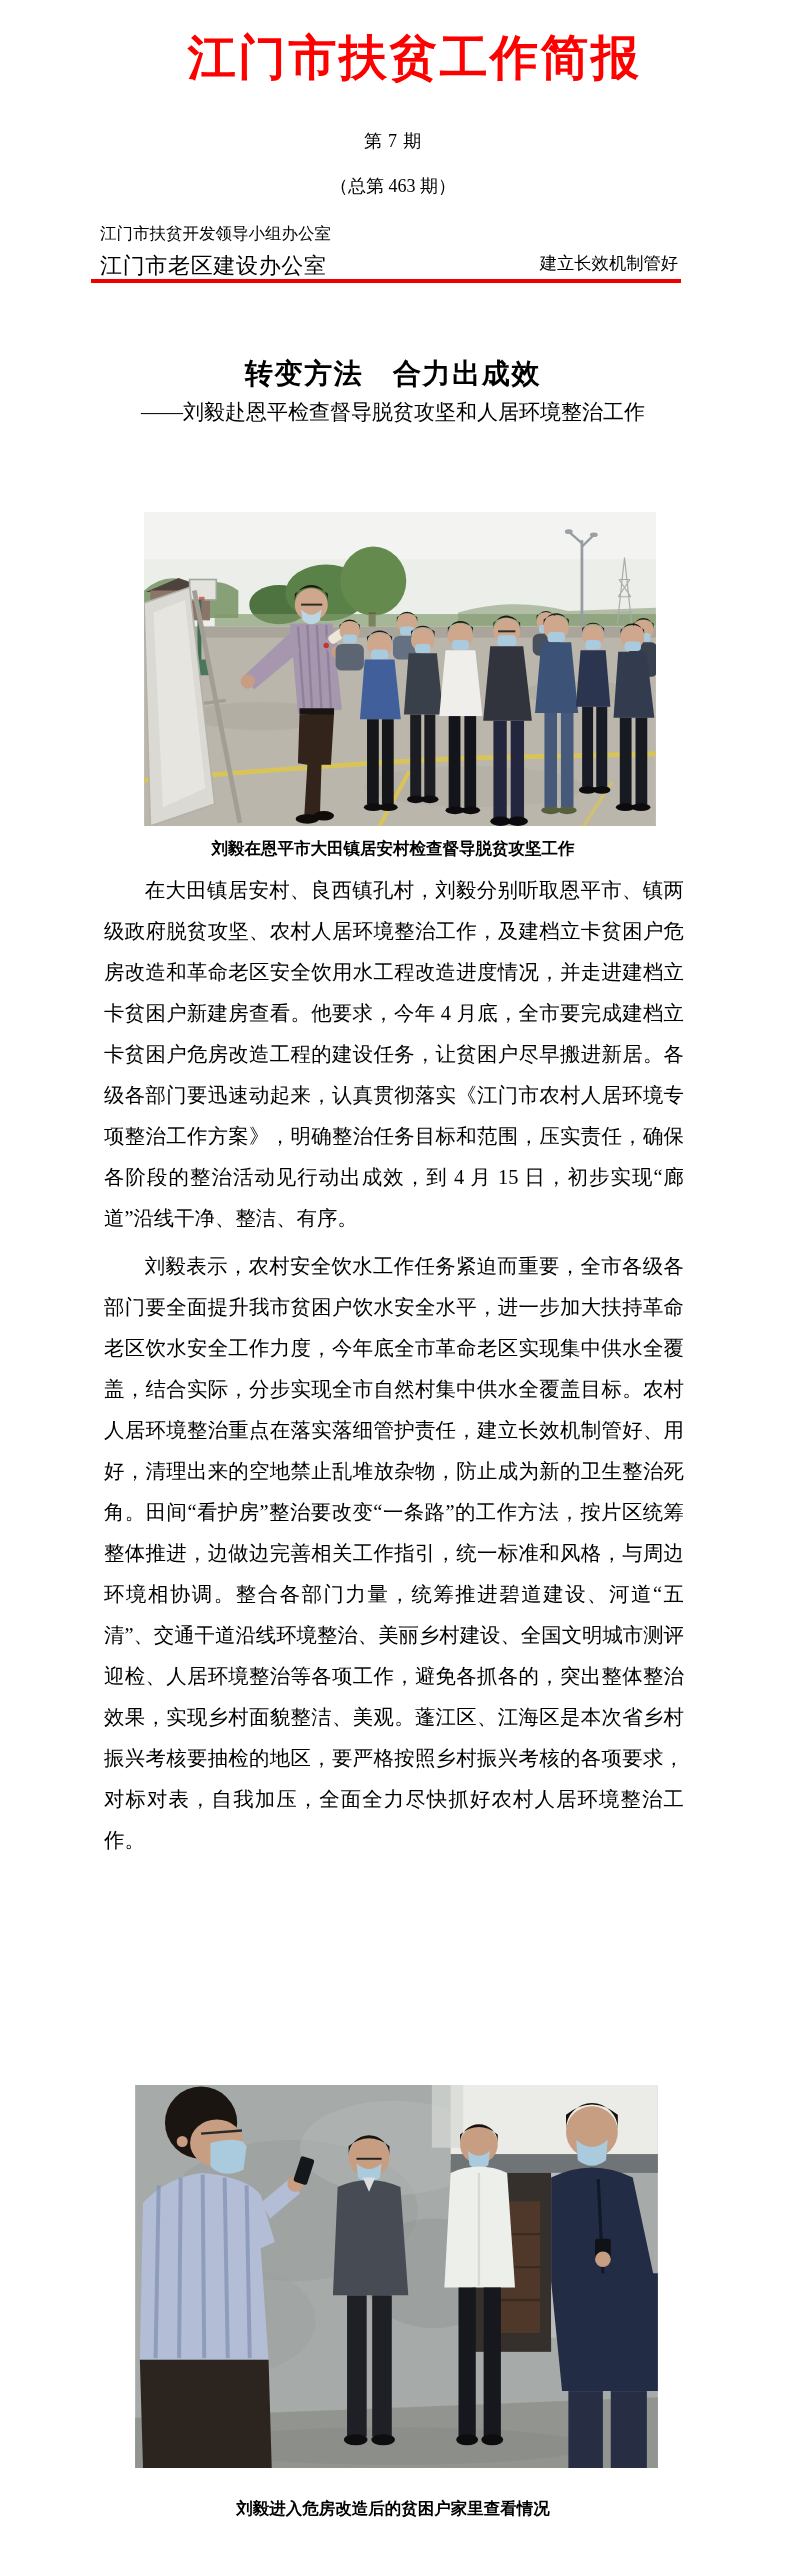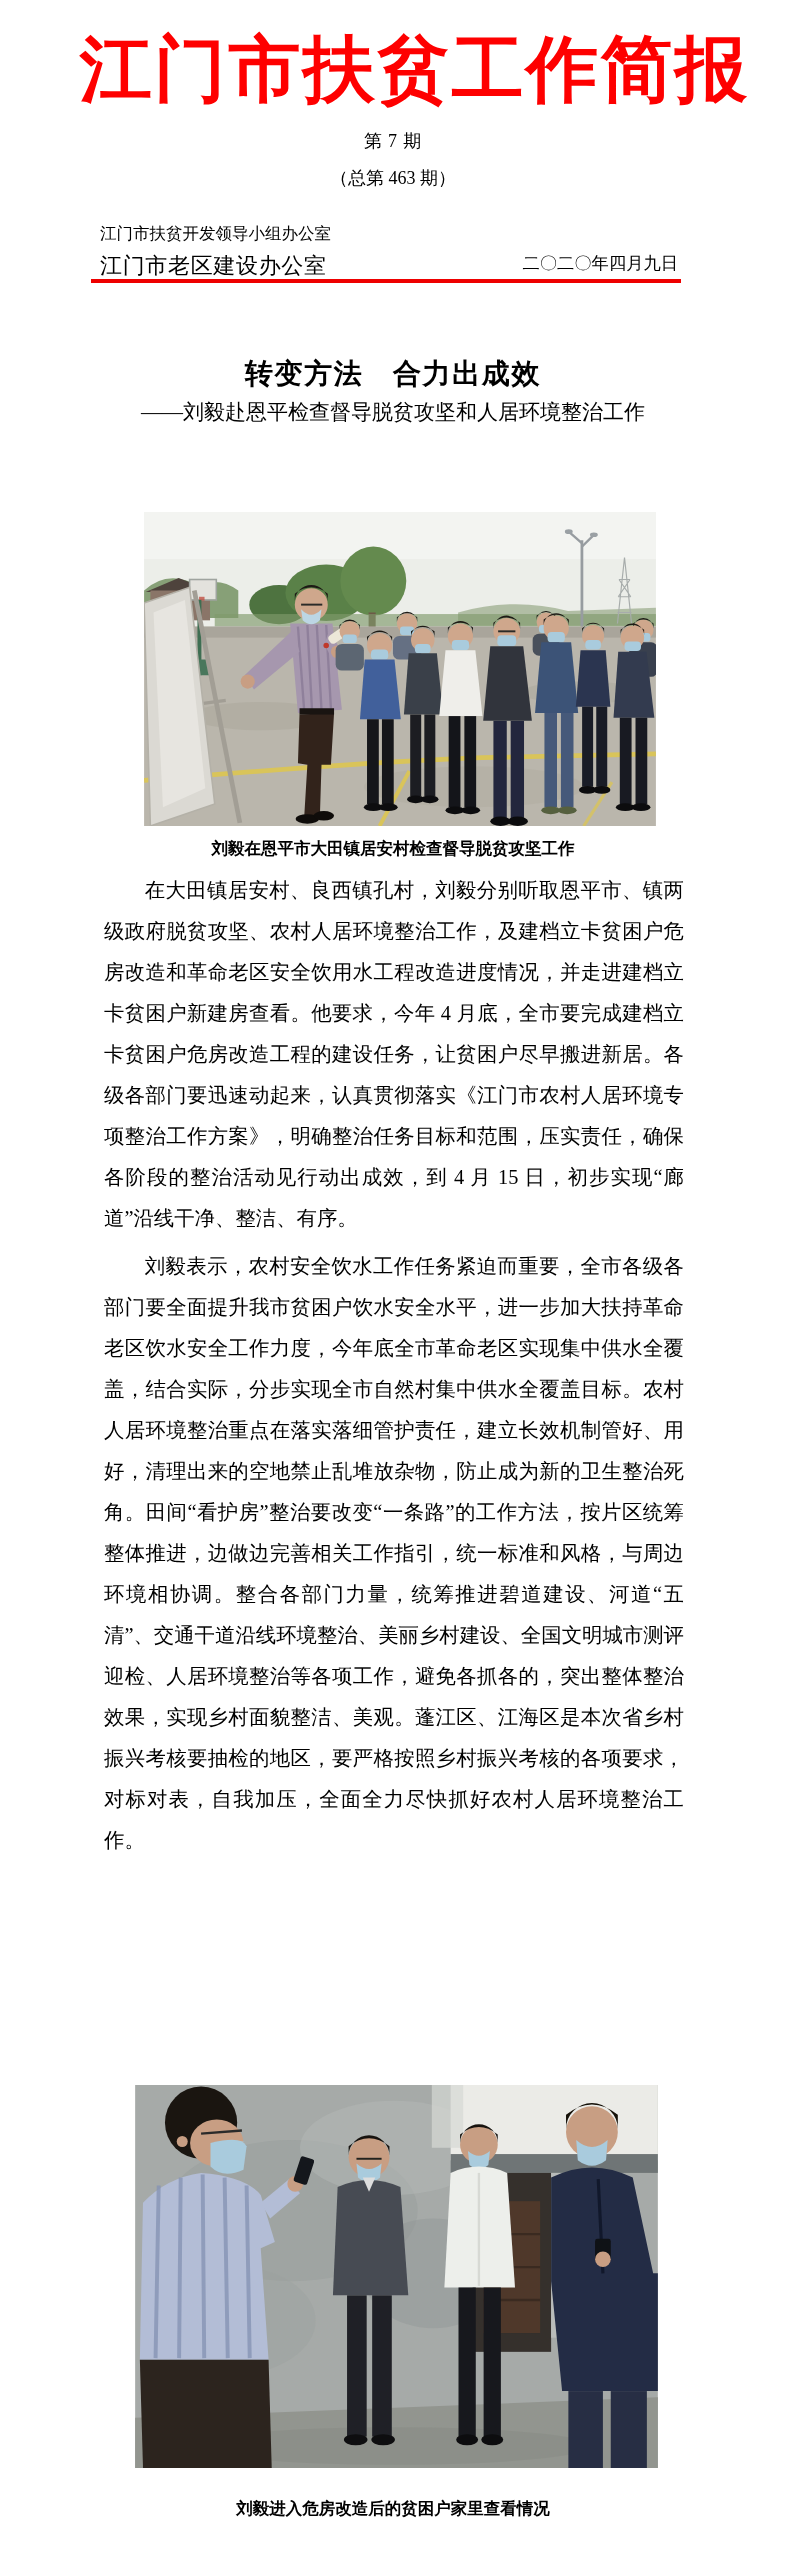--- a/index.html
+++ b/index.html
@@ -4,25 +4,25 @@
 <style>
   html,body{margin:0;padding:0;background:#ffffff;}
   #page{
     position:relative;width:786px;height:2576px;margin:0 auto;background:#ffffff;
     font-family:"Liberation Serif","DejaVu Serif",serif;color:#000;
     overflow:hidden;
   }
   .abs{position:absolute;}
   .center{left:0;right:0;text-align:center;}
   #masthead-title{
-    top:33px;font-size:72px;line-height:1.05;font-weight:bold;
+    top:33px;font-size:48px;line-height:1.05;font-weight:bold;
     color:#fe0000;letter-spacing:2.4px;white-space:nowrap;margin-left:43px;
   }
   #issue-number{top:129px;font-size:18px;letter-spacing:0.8px;text-align:center;}
-  #issue-total{top:166px;font-size:18px;}
+  #issue-total{top:174px;font-size:18px;}
   #org-line1{left:100px;top:223px;font-size:16.5px;white-space:nowrap;}
   #org-line2{
     left:100px;top:251px;font-size:22px;width:226px;
     text-align:justify;text-align-last:justify;
   }
   #issue-date{top:251px;right:108px;font-size:17.3px;white-space:nowrap;}
   #red-divider{left:91px;top:279px;width:590px;height:3.9px;background:#ee0000;}
   #article-title{top:355px;font-size:28px;font-weight:bold;letter-spacing:1.6px;}
   #article-subtitle{top:398px;font-size:21px;font-weight:normal;}
   .photo{display:block;overflow:hidden;}
@@ -46,21 +46,21 @@
   <div id="masthead-title" class="abs center" style="color: rgb(254, 0, 0);">江门市扶贫工作简报</div>
 
   <div id="issue-number" class="abs center">第 7 期</div>
 
   <div id="issue-total" class="abs center">（总第 463 期）</div>
 
   <div id="org-line1" class="abs">江门市扶贫开发领导小组办公室</div>
 
   <div id="org-line2" class="abs">江门市老区建设办公室</div>
 
-  <div id="issue-date" class="abs">二〇二〇年四月九日</div>
+  <div id="issue-date" class="abs">建立长效机制管好</div>
 
   <div id="red-divider" class="abs" style="background: rgb(238, 0, 0);"></div>
 
   <div id="article-title" class="abs center">转变方法　合力出成效</div>
 
   <div id="article-subtitle" class="abs center">——刘毅赴恩平检查督导脱贫攻坚和人居环境整治工作</div>
 
   <div id="photo-1" class="abs photo">
     <svg viewBox="0 0 652 400" width="512" height="314">
       <rect x="0" y="0" width="652" height="160" fill="#eceee9"></rect>

